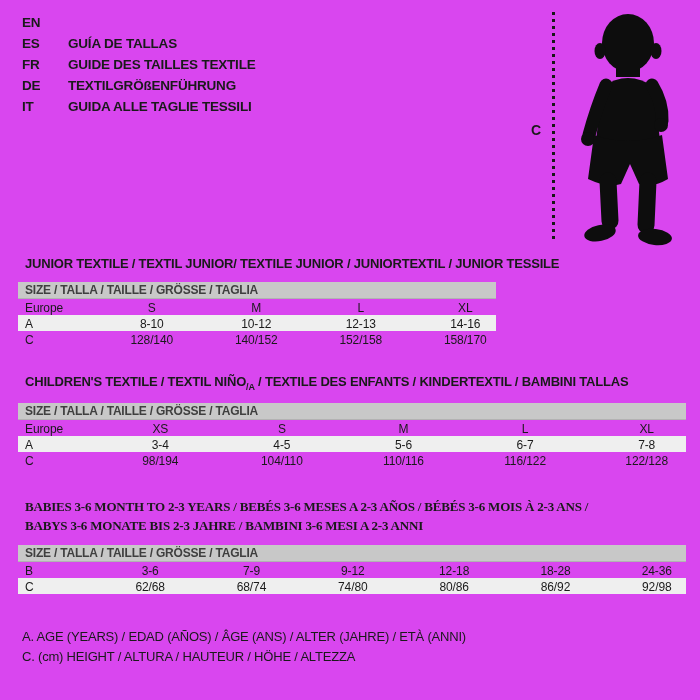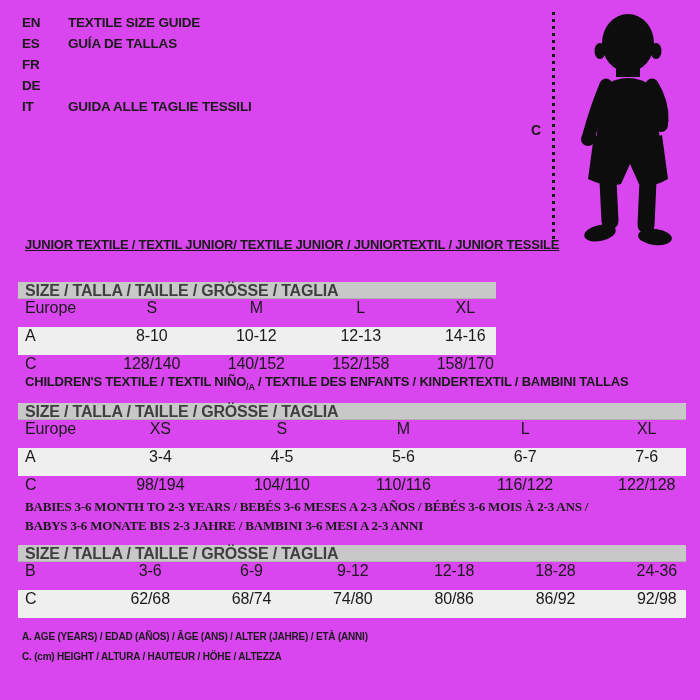--- a/index.html
+++ b/index.html
@@ -18,49 +18,50 @@
     background:repeating-linear-gradient(to bottom, #161616 0 3px, transparent 3px 7px);
   }
   .figure-svg { position:absolute; left:560px; top:8px; width:140px; height:242px; }
   
   .section-title { position:absolute; left:25px; font-size:13px; font-weight:bold; letter-spacing:-0.2px; line-height:19px; }
   .sub { vertical-align:sub; font-size:9px; }
   
   .table { position:absolute; left:18px; }
   .thead {
     height:17px; line-height:17px; background:#c8c8c8; color:#3f3f3f;
-    font-size:16px; font-weight:bold; padding-left:7px; letter-spacing:-0.2px;
+    font-size:12px; font-weight:bold; padding-left:7px; letter-spacing:-0.2px;
     border-bottom:1px solid #b2b2b2; box-sizing:border-box;
   }
-  .trow { display:flex; height:28px; line-height:18px; font-size:16px; letter-spacing:-0.1px;gap:43px; }
+  .trow { display:flex; height:16px; line-height:18px; font-size:12px; letter-spacing:-0.1px;gap:43px; }
   .trow.alt { background:#efefef; }
   .rlabel { width:60px; padding-left:7px; box-sizing:border-box; }
   .cell { flex:1; text-align:center; }
   
-  .legend { position:absolute; left:22px; top:627px; font-size:10px; font-weight:bold; line-height:20px; letter-spacing:-0.2px; }
+  .legend { position:absolute; left:22px; top:627px; font-size:13px; font-weight:normal; line-height:20px; letter-spacing:-0.2px; }
 </style>
 </head>
 <body>
 
 <div class="page">
 
   <div class="lang-list">
     <div class="lang-row">
       <span class="lang-code">EN</span>
-      <span>TEXTILE SIZE GUIDE</span>
     </div>
     <div class="lang-row">
       <span class="lang-code">ES</span>
       <span>GUÍA DE TALLAS</span>
     </div>
     <div class="lang-row">
       <span class="lang-code">FR</span>
+      <span>GUIDE DES TAILLES TEXTILE</span>
     </div>
     <div class="lang-row">
       <span class="lang-code">DE</span>
+      <span>TEXTILGRÖßENFÜHRUNG</span>
     </div>
     <div class="lang-row">
       <span class="lang-code">IT</span>
       <span>GUIDA ALLE TAGLIE TESSILI</span>
     </div>
   </div>
 
   <span class="measure-label">C</span>
   <div class="measure-line"></div>
   <svg class="figure-svg" viewBox="0 0 140 240">
@@ -75,21 +76,21 @@
       <path d="M92,76 Q103,94 102,112" fill="none" stroke="#0d0d0d" stroke-width="13" stroke-linecap="round"></path>
       <circle cx="101" cy="116" r="7"></circle>
       <path d="M34,126 Q68,138 102,126 L108,170 Q93,179 79,175 L70,155 L61,175 Q47,179 28,170 Z"></path>
       <path d="M48,172 L50,212" fill="none" stroke="#0d0d0d" stroke-width="17" stroke-linecap="round"></path>
       <ellipse cx="40" cy="224" rx="16" ry="8" transform="rotate(-12 40 224)"></ellipse>
       <path d="M88,172 L86,216" fill="none" stroke="#0d0d0d" stroke-width="17" stroke-linecap="round"></path>
       <ellipse cx="95" cy="228" rx="17" ry="8" transform="rotate(6 95 228)"></ellipse>
     </g>
   </svg>
 
-  <div class="section-title" style="top:235px;text-decoration:underline;">JUNIOR TEXTILE / TEXTIL JUNIOR/ TEXTILE JUNIOR / JUNIORTEXTIL / JUNIOR TESSILE</div>
+  <div class="section-title" style="top:254px;">JUNIOR TEXTILE / TEXTIL JUNIOR/ TEXTILE JUNIOR / JUNIORTEXTIL / JUNIOR TESSILE</div>
   <div class="table" style="top:282px; width:478px;">
     <div class="thead">SIZE / TALLA / TAILLE / GRÖSSE / TAGLIA</div>
     <div class="trow">
       <span class="rlabel">Europe</span>
       <span class="cell">S</span>
       <span class="cell">M</span>
       <span class="cell">L</span>
       <span class="cell">XL</span>
     </div>
     <div class="trow alt">
@@ -120,42 +121,42 @@
       <span class="cell">M</span>
       <span class="cell">L</span>
       <span class="cell">XL</span>
     </div>
     <div class="trow alt">
       <span class="rlabel">A</span>
       <span class="cell">3-4</span>
       <span class="cell">4-5</span>
       <span class="cell">5-6</span>
       <span class="cell">6-7</span>
-      <span class="cell">7-6</span>
+      <span class="cell">7-8</span>
     </div>
     <div class="trow">
       <span class="rlabel">C</span>
       <span class="cell">98/194</span>
       <span class="cell">104/110</span>
       <span class="cell">110/116</span>
       <span class="cell">116/122</span>
       <span class="cell">122/128</span>
     </div>
   </div>
 
   <div class="section-title" style="top:497px;font-family:Liberation Serif, serif;">
     <div>BABIES 3-6 MONTH TO 2-3 YEARS / BEBÉS 3-6 MESES A 2-3 AÑOS / BÉBÉS 3-6 MOIS À 2-3 ANS /</div>
     <div>BABYS 3-6 MONATE BIS 2-3 JAHRE / BAMBINI 3-6 MESI A 2-3 ANNI</div>
   </div>
   <div class="table" style="top:545px; width:668px;">
     <div class="thead">SIZE / TALLA / TAILLE / GRÖSSE / TAGLIA</div>
     <div class="trow">
       <span class="rlabel">B</span>
       <span class="cell">3-6</span>
-      <span class="cell">6-9</span>
+      <span class="cell">7-9</span>
       <span class="cell">9-12</span>
       <span class="cell">12-18</span>
       <span class="cell">18-28</span>
       <span class="cell">24-36</span>
     </div>
     <div class="trow alt">
       <span class="rlabel">C</span>
       <span class="cell">62/68</span>
       <span class="cell">68/74</span>
       <span class="cell">74/80</span>

